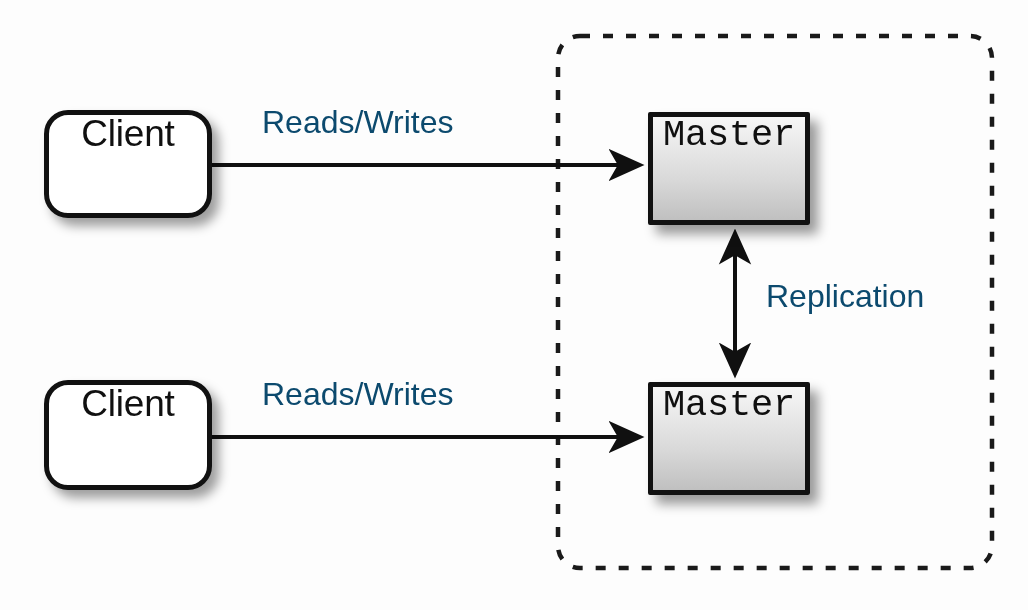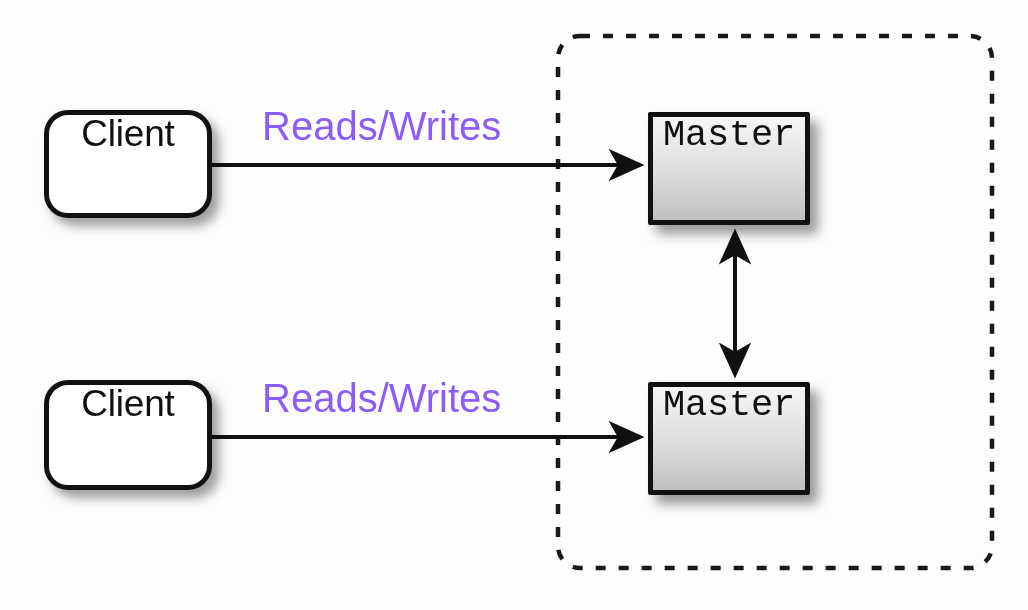--- a/index.html
+++ b/index.html
@@ -61,22 +61,22 @@
 
   
   #client-top    { left: 44px;  top: 110px; width: 168px; height: 108px; }
   #client-bottom { left: 44px;  top: 380px; width: 168px; height: 110px; }
   #master-top    { left: 648px; top: 112px; width: 162px; height: 113px; }
   #master-bottom { left: 648px; top: 382px; width: 162px; height: 113px; }
 
   
   .edge-label {
     position: absolute;
-    color: #8b5cf6;
-    font-size: 40px;
+    color: #0c4a6e;
+    font-size: 32px;
     line-height: 1;
     white-space: nowrap;
     z-index: 4;
   }
   #label-rw-top    { left: 262px; top: 106px; }
   #label-rw-bottom { left: 262px; top: 378px; }
   #label-replication { left: 766px; top: 280px; }
 
   
   #boundary-layer { z-index: 1; }
@@ -121,14 +121,15 @@
   </div>
 
   <div class="node master-node" id="master-bottom">
     <span class="node-label">Master</span>
   </div>
 
   <div class="edge-label" id="label-rw-top">Reads/Writes</div>
 
   <div class="edge-label" id="label-rw-bottom">Reads/Writes</div>
 
+  <div class="edge-label" id="label-replication">Replication</div>
 
 </div>
 
 </body></html>

